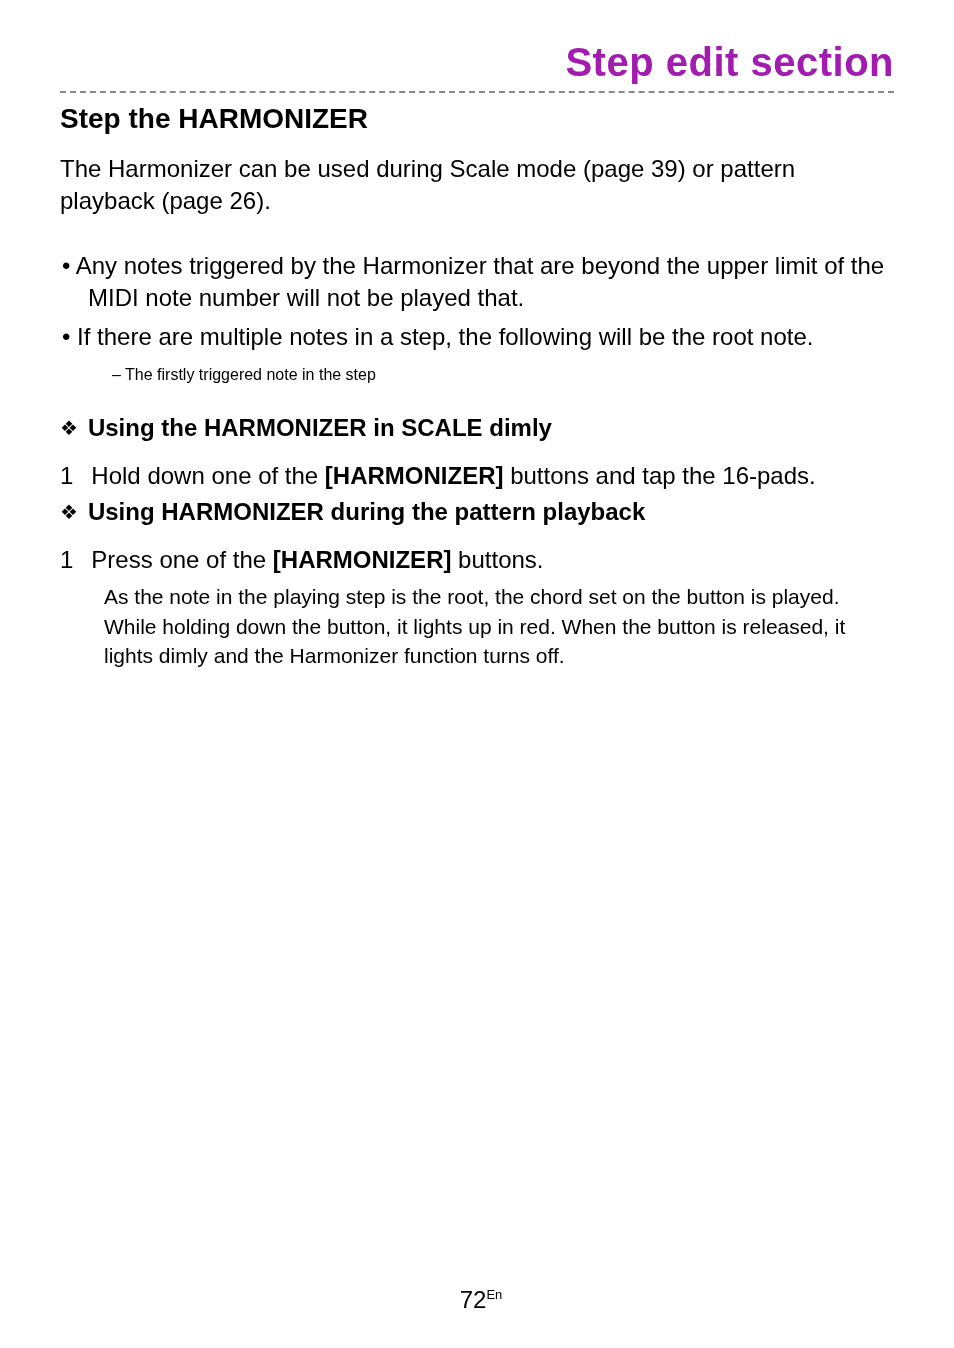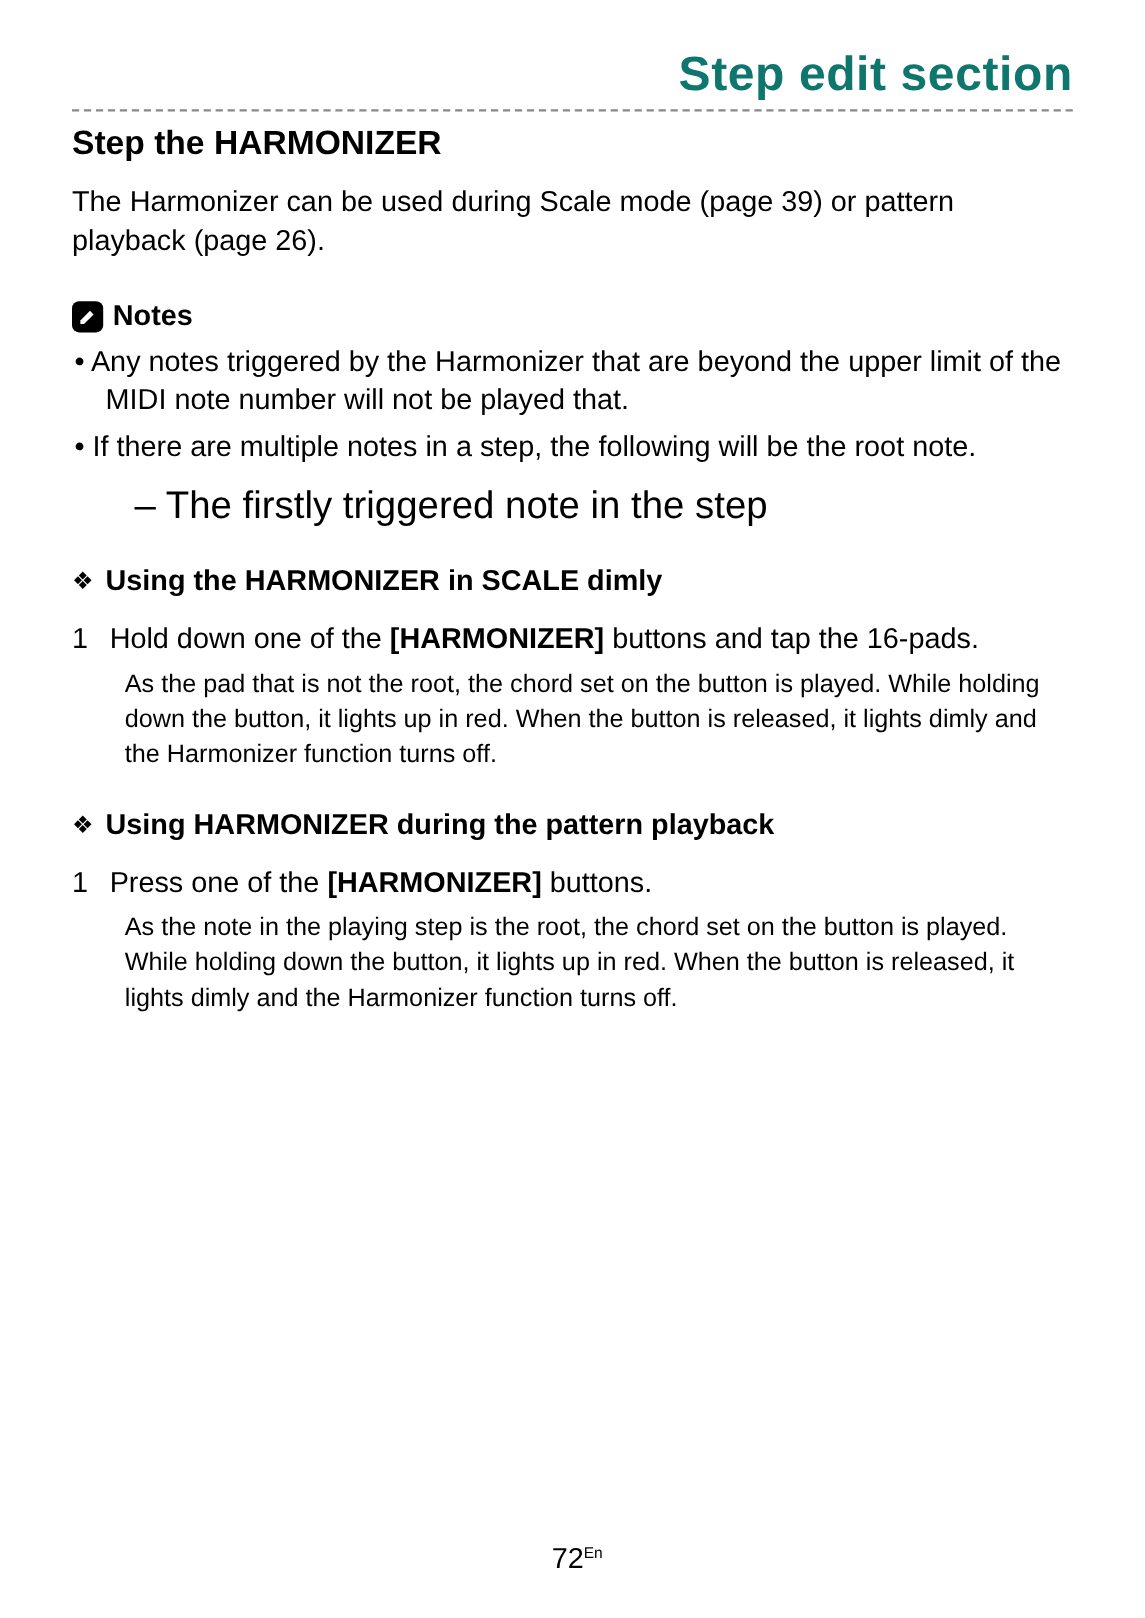--- a/index.html
+++ b/index.html
@@ -15,21 +15,21 @@
   .page {
     width: 954px;
     height: 1348px;
     padding: 40px 60px 0 60px;
     position: relative;
   }
   .header-title {
     text-align: right;
     font-size: 40px;
     font-weight: bold;
-    color: #0f766e;
+    color: #a21caf;
     margin-bottom: 6px;
     letter-spacing: 0.5px;
   }
   .dashed-line {
     border: none;
     border-top: 2px dashed #888;
     margin: 0 0 10px 0;
   }
   .main-heading {
     font-size: 28px;
@@ -77,21 +77,21 @@
   }
   ul.notes-list > li::before {
     content: "• ";
   }
   .sub-list {
     list-style: none;
     padding: 0 0 0 24px;
     margin: 4px 0 0 0;
   }
   .sub-list > li {
-    font-size: 32px;
+    font-size: 16px;
     line-height: 1.35;
     padding-left: 20px;
     text-indent: -20px;
     margin-bottom: 2px;
     margin-top: 11px;
   }
   .sub-list > li::before {
     content: "– ";
   }
   .sub-heading-row {
@@ -144,28 +144,20 @@
 <div class="page">
 
   <div class="header-title">Step edit section</div>
 
   <hr class="dashed-line">
 
   <h1 class="main-heading">Step the HARMONIZER</h1>
 
   <p class="intro-para">The Harmonizer can be used during Scale mode (page 39) or pattern playback (page 26).</p>
 
-  <div class="notes-row">
-    <span class="note-icon">
-      <svg width="16" height="16" viewBox="0 0 16 16">
-        <path d="M2 11 L10 3 L13 6 L5 14 L2 14 Z" fill="#fff"></path>
-      </svg>
-    </span>
-    <span class="notes-label">Notes</span>
-  </div>
 
   <ul class="notes-list">
     <li>
       <span>Any notes triggered by the Harmonizer that are beyond the upper limit of the MIDI note number will not be played that.</span>
     </li>
     <li>
       <span>If there are multiple notes in a step, the following will be the root note.</span>
       <ul class="sub-list">
         <li>The firstly triggered note in the step</li>
       </ul>
@@ -176,21 +168,20 @@
     <span class="diamond">❖</span>
     <span class="sub-heading">Using the HARMONIZER in SCALE dimly</span>
   </div>
 
   <div class="step-row">
     <span class="step-num">1</span>
     <span class="step-text">
       <span>Hold down one of the </span><b>[HARMONIZER]</b><span> buttons and tap the 16-pads.</span>
     </span>
   </div>
-  <p class="step-body">As the pad that is not the root, the chord set on the button is played. While holding down the button, it lights up in red. When the button is released, it lights dimly and the Harmonizer function turns off.</p>
 
   <div class="sub-heading-row">
     <span class="diamond">❖</span>
     <span class="sub-heading">Using HARMONIZER during the pattern playback</span>
   </div>
 
   <div class="step-row">
     <span class="step-num">1</span>
     <span class="step-text">
       <span>Press one of the </span><b>[HARMONIZER]</b><span> buttons.</span>

